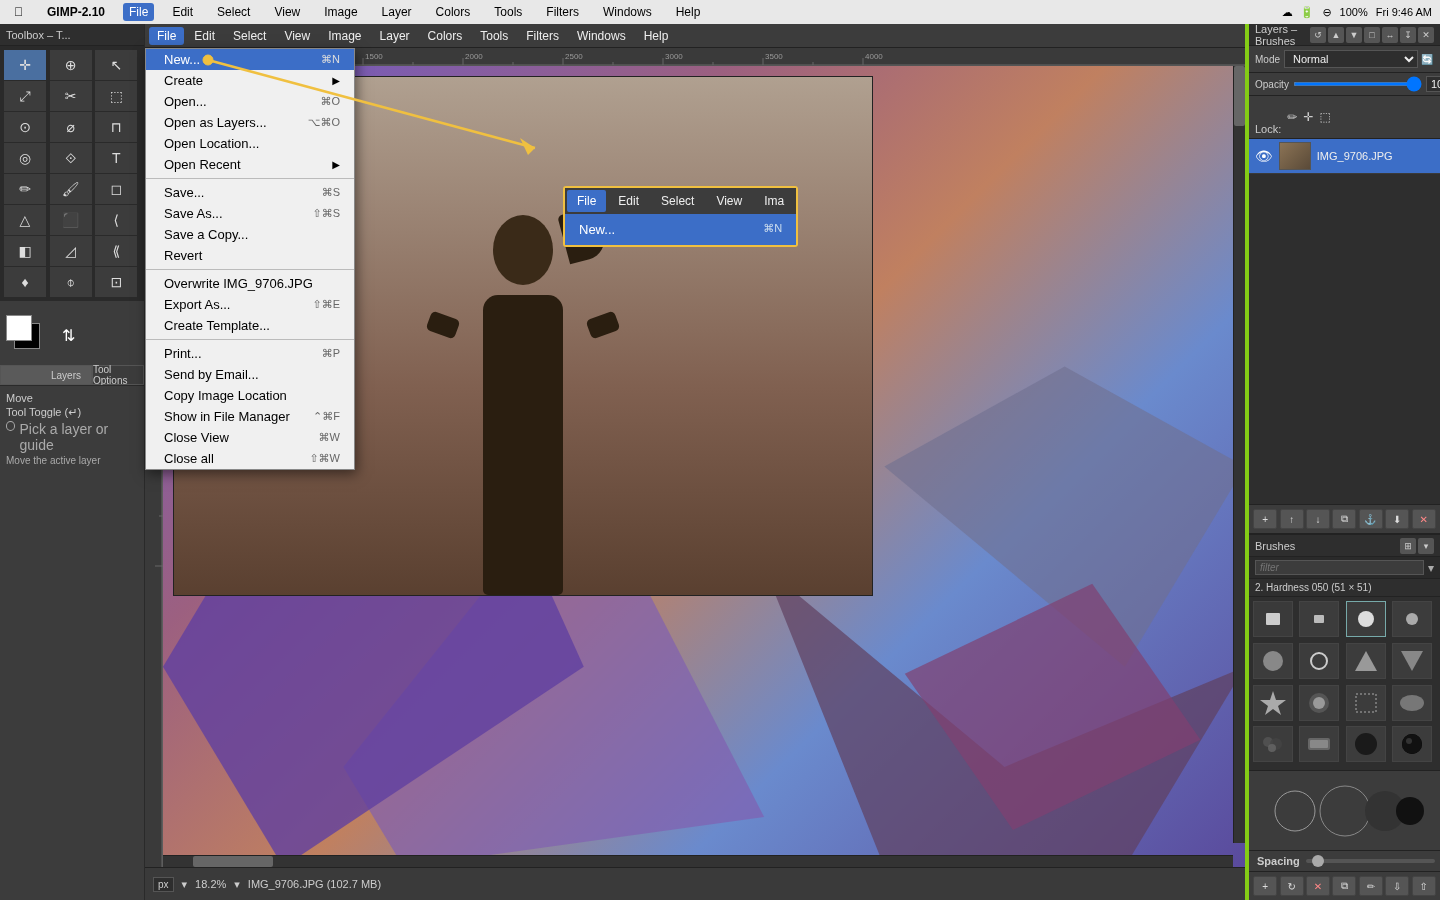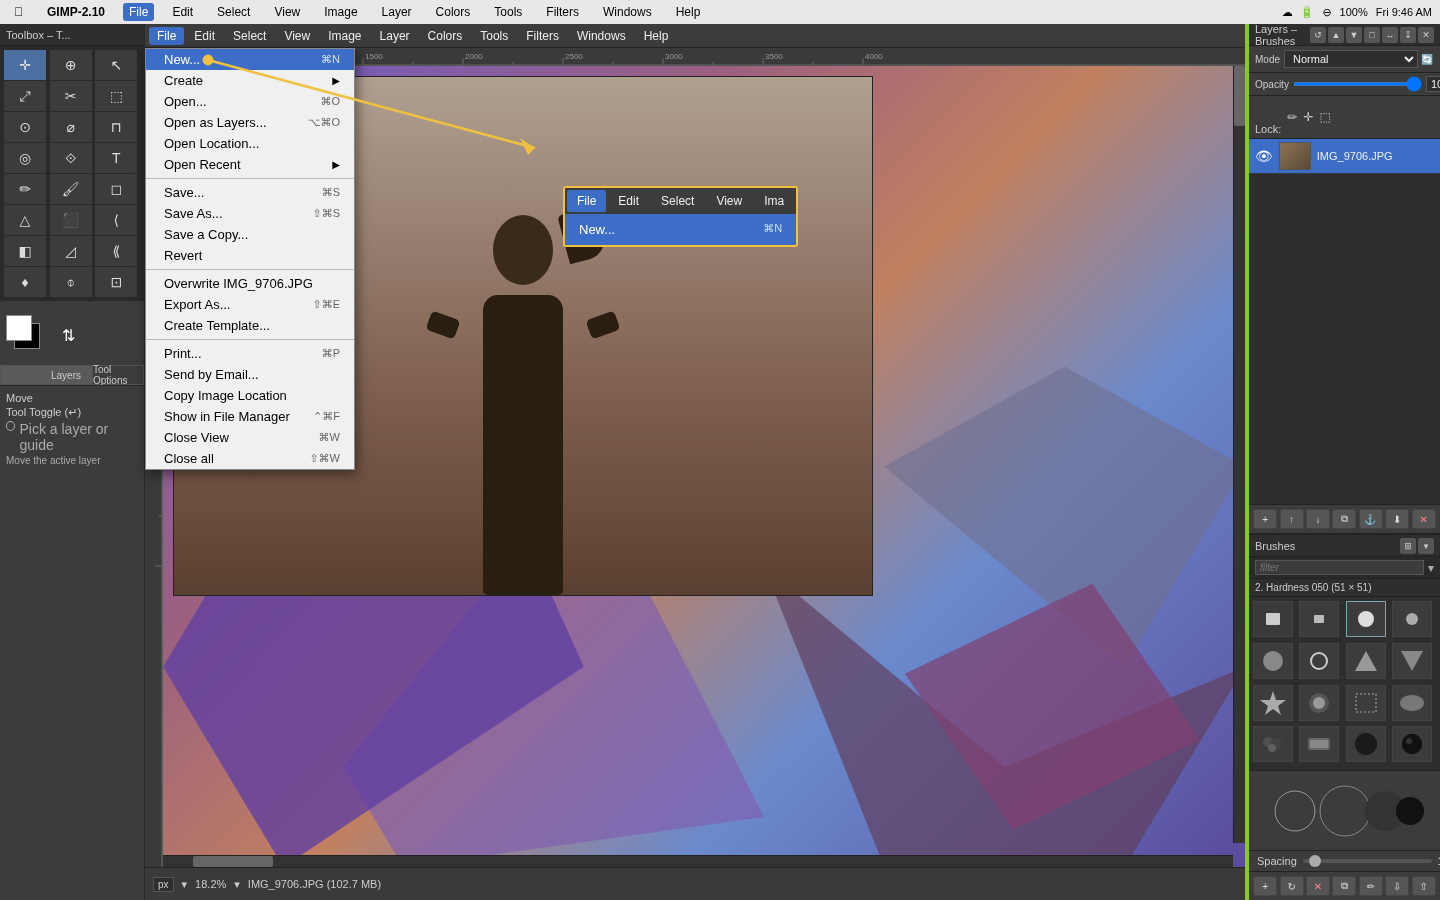--- a/index.html
+++ b/index.html
@@ -489,21 +489,21 @@
     }
 
     #spacing-row {
       display: flex;
       align-items: center;
       padding: 4px 8px;
       gap: 6px;
       background: #3c3c3c;
       border-top: 1px solid #222;
     }
-    .spacing-label { font-size: 11px; color: #ccc; flex: 1; }
+    .spacing-label { font-size: 11px; color: #ccc; flex: 1; font-weight: bold; }
     .spacing-value { font-size: 11px; color: #eee; }
     .spacing-slider {
       flex: 2;
       -webkit-appearance: none;
       height: 4px;
       background: #555;
       border-radius: 2px;
     }
     .spacing-slider::-webkit-slider-thumb {
       -webkit-appearance: none;

